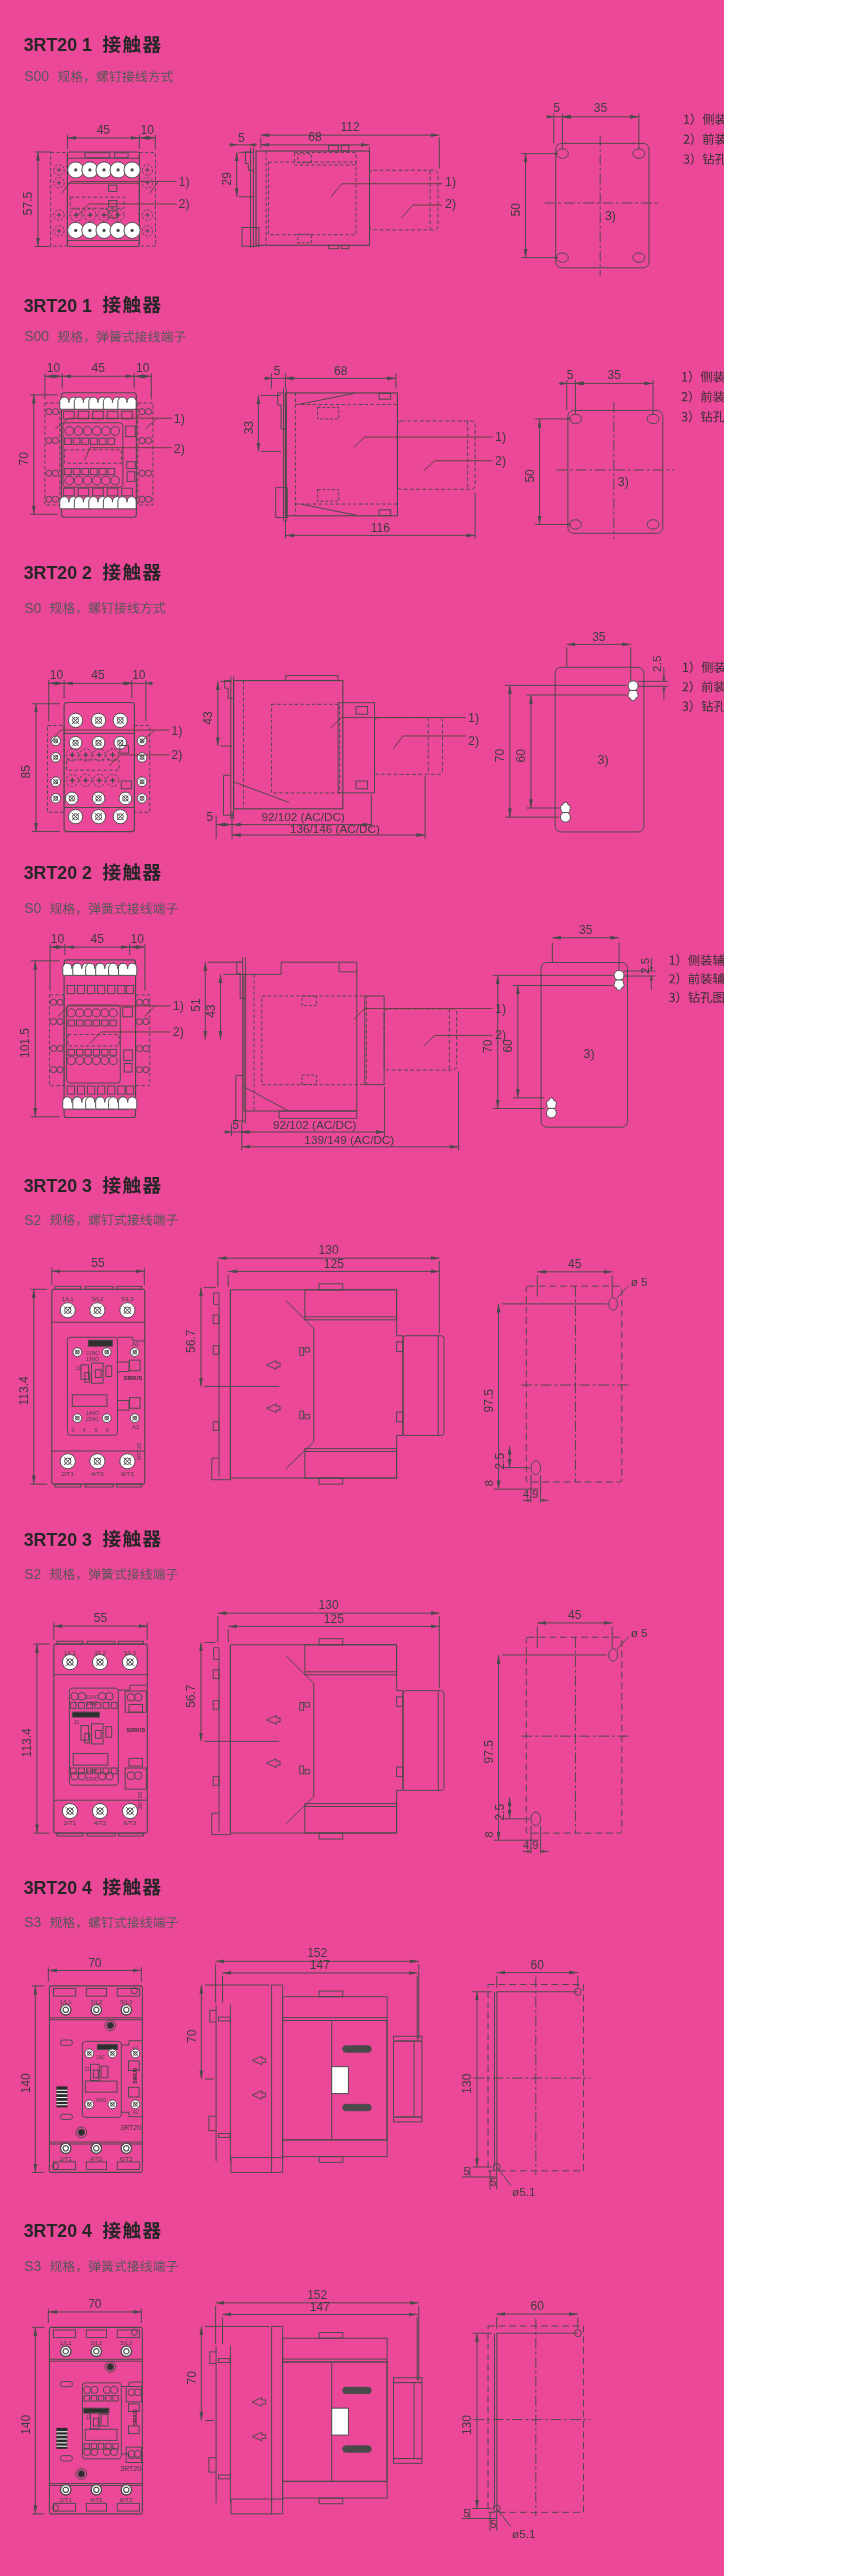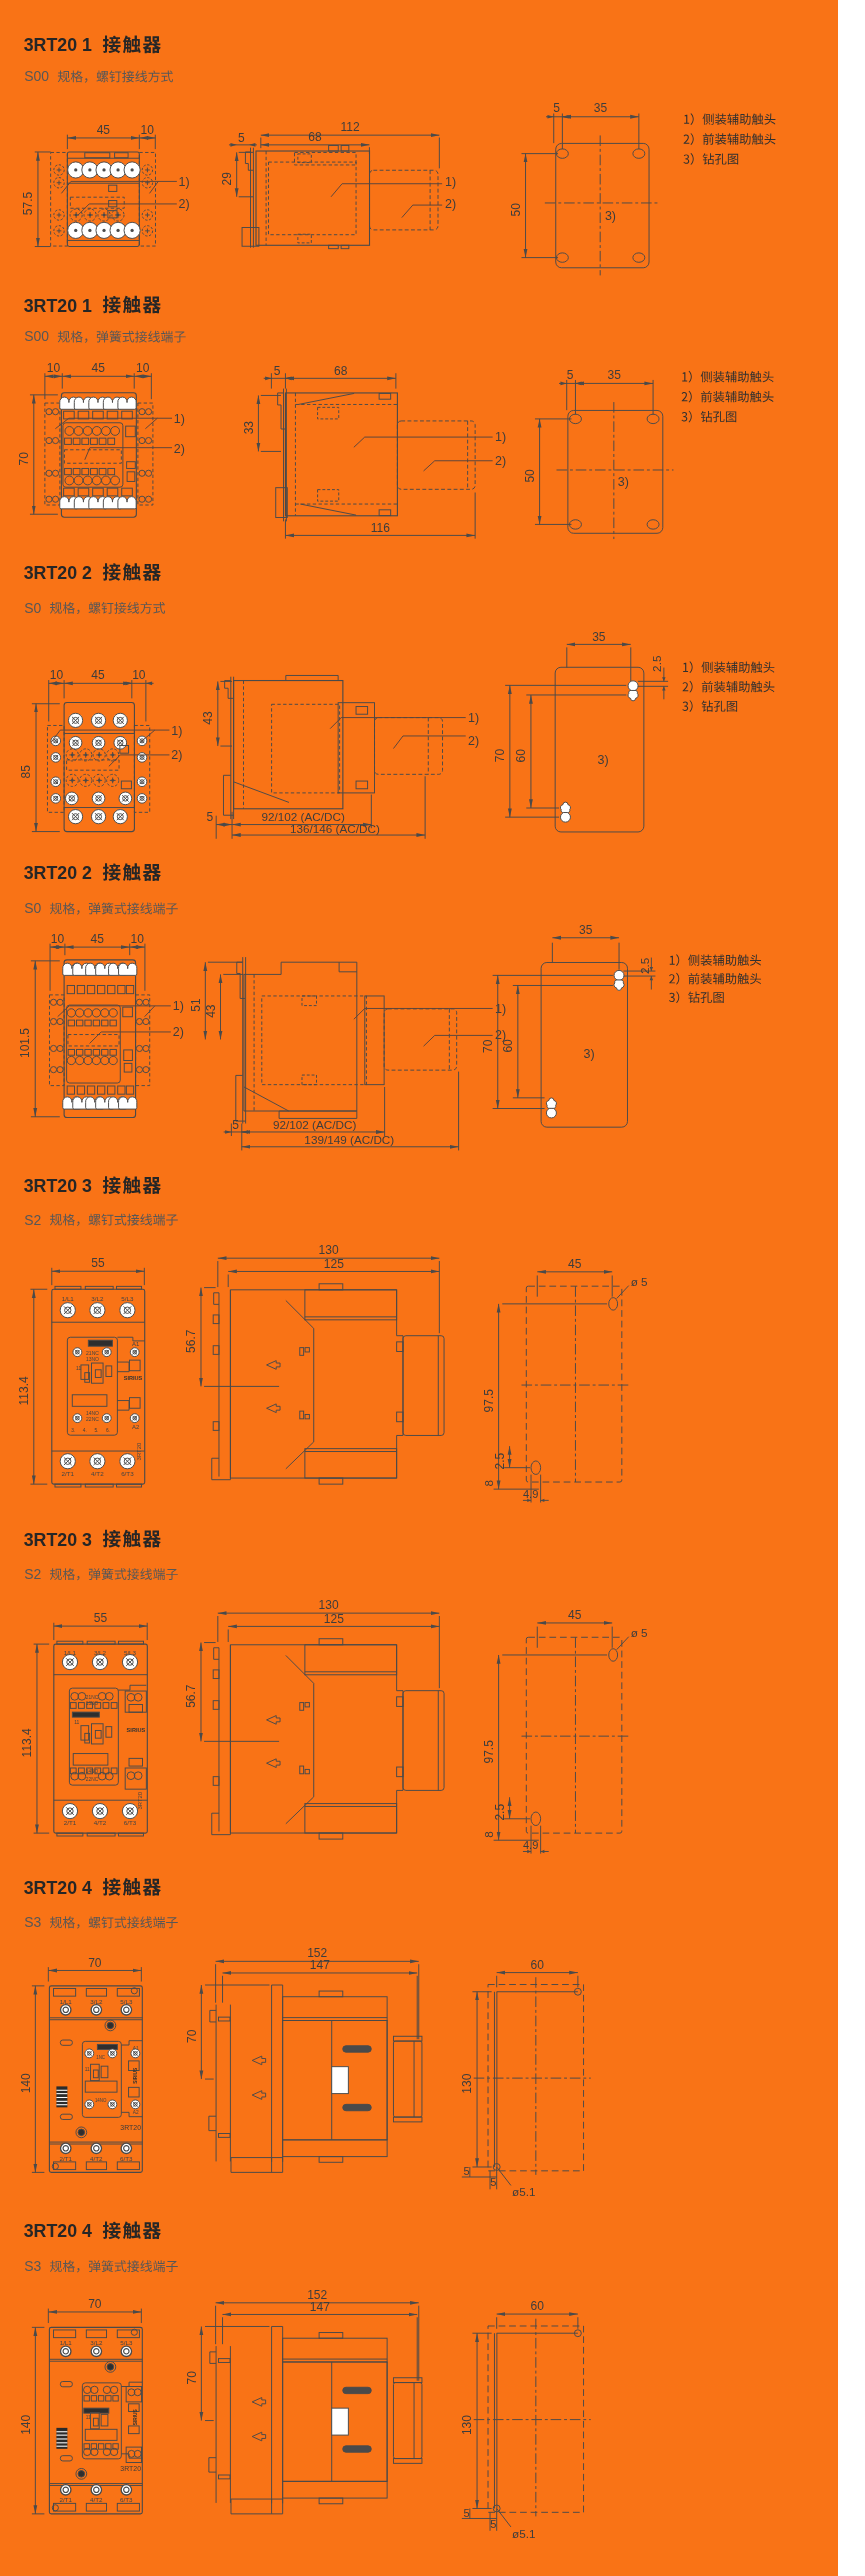--- a/index.html
+++ b/index.html
@@ -1,12 +1,12 @@
 <!DOCTYPE html>
-<html><head><meta charset="utf-8"><title>3RT20</title><style>html,body{margin:0;padding:0;background:#fff;}*{box-sizing:border-box;}#page{position:relative;width:838px;height:2576px;background:#f97316;overflow:hidden;}svg{position:absolute;left:0;top:0;}text{font-family:"Liberation Sans",sans-serif;}</style></head><body>
+<html><head><meta charset="utf-8"><title>3RT20</title><style>html,body{margin:0;padding:0;background:#fff;}*{box-sizing:border-box;}#page{position:relative;width:724px;height:2576px;background:#ec4899;overflow:hidden;}svg{position:absolute;left:0;top:0;}text{font-family:"Liberation Sans",sans-serif;}</style></head><body>
 <div id="page">
     <svg width="866" height="2576" viewBox="0 0 900 2678" fill="none" stroke-linecap="butt">
       <defs>
         <marker id="ar" viewBox="0 0 10 6" refX="9.5" refY="3" markerWidth="9.5" markerHeight="5.7" orient="auto-start-reverse">
           <path d="M0,0.9 L9.5,3 L0,5.1 z" fill="#4a4a4a"></path>
         </marker>
         <g id="term8">
           <circle r="8.4" fill="#fff" stroke="#4a4a4a"></circle>
           <circle r="1.7" fill="#4a4a4a"></circle>
         </g>

